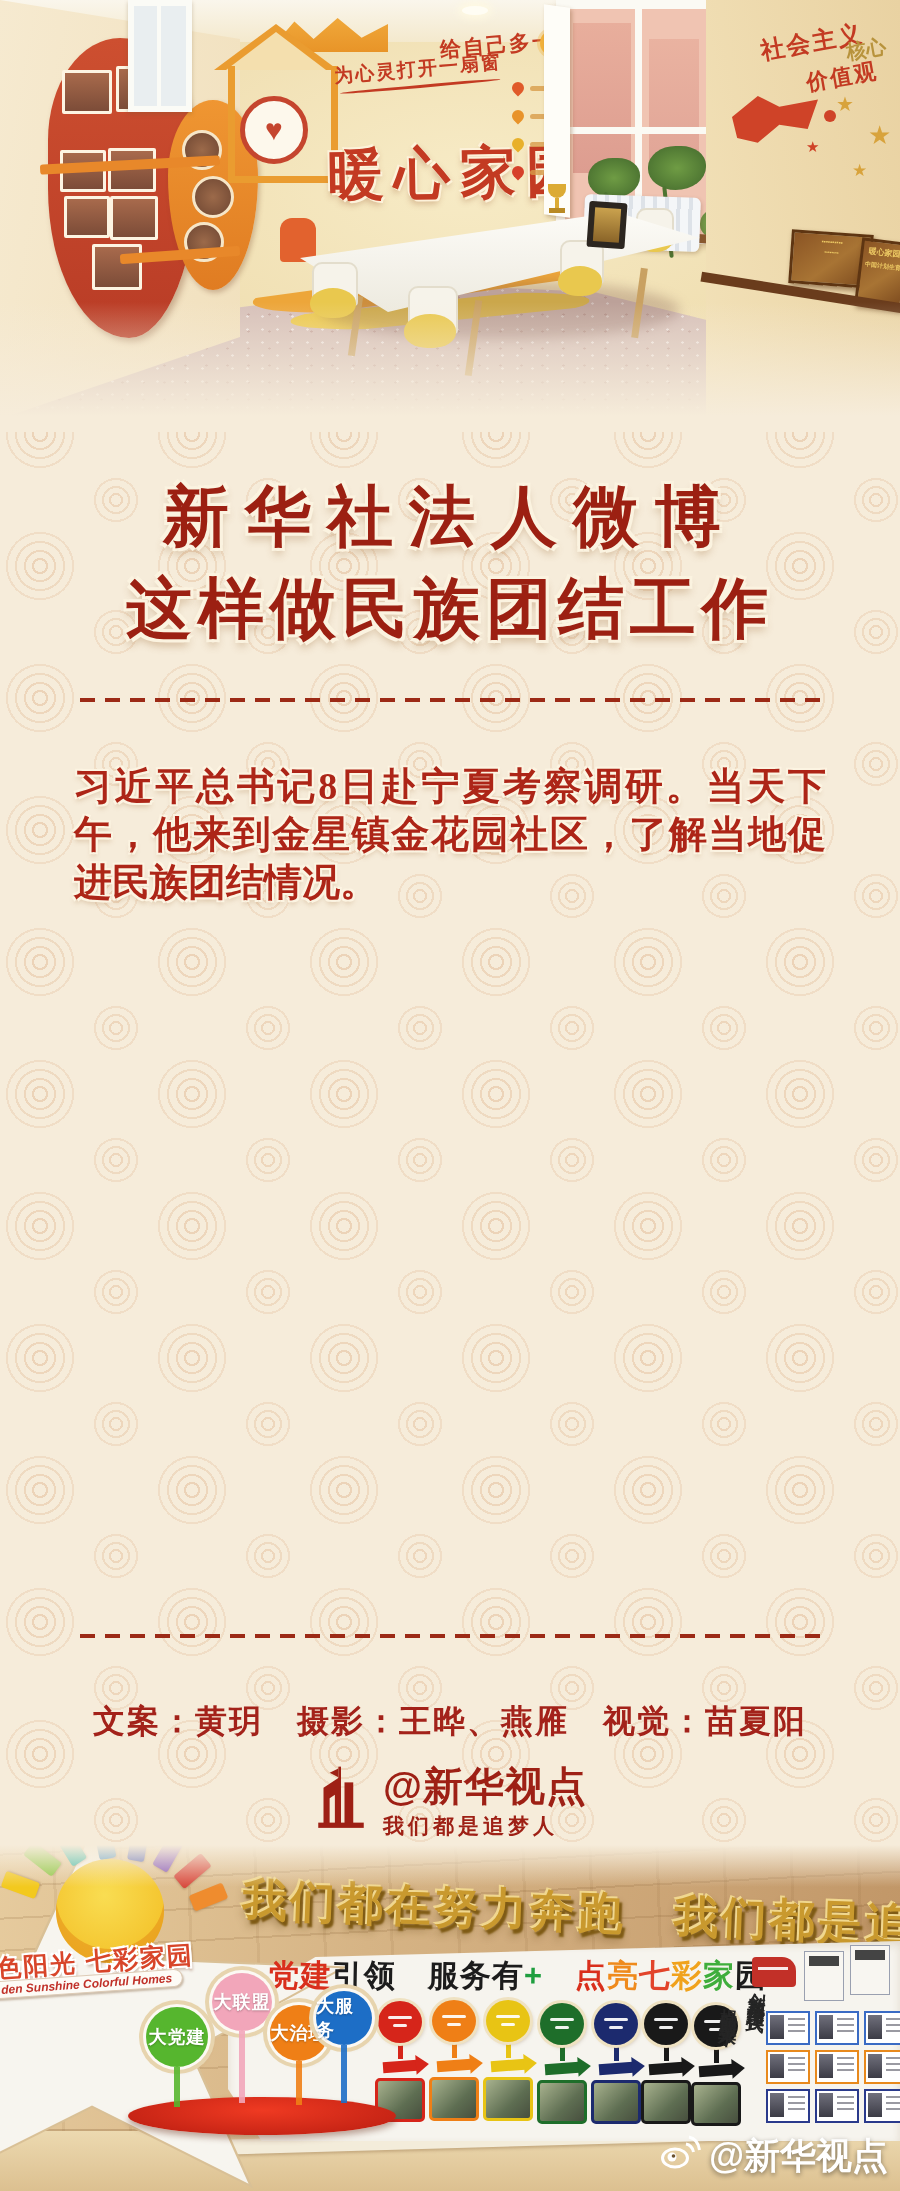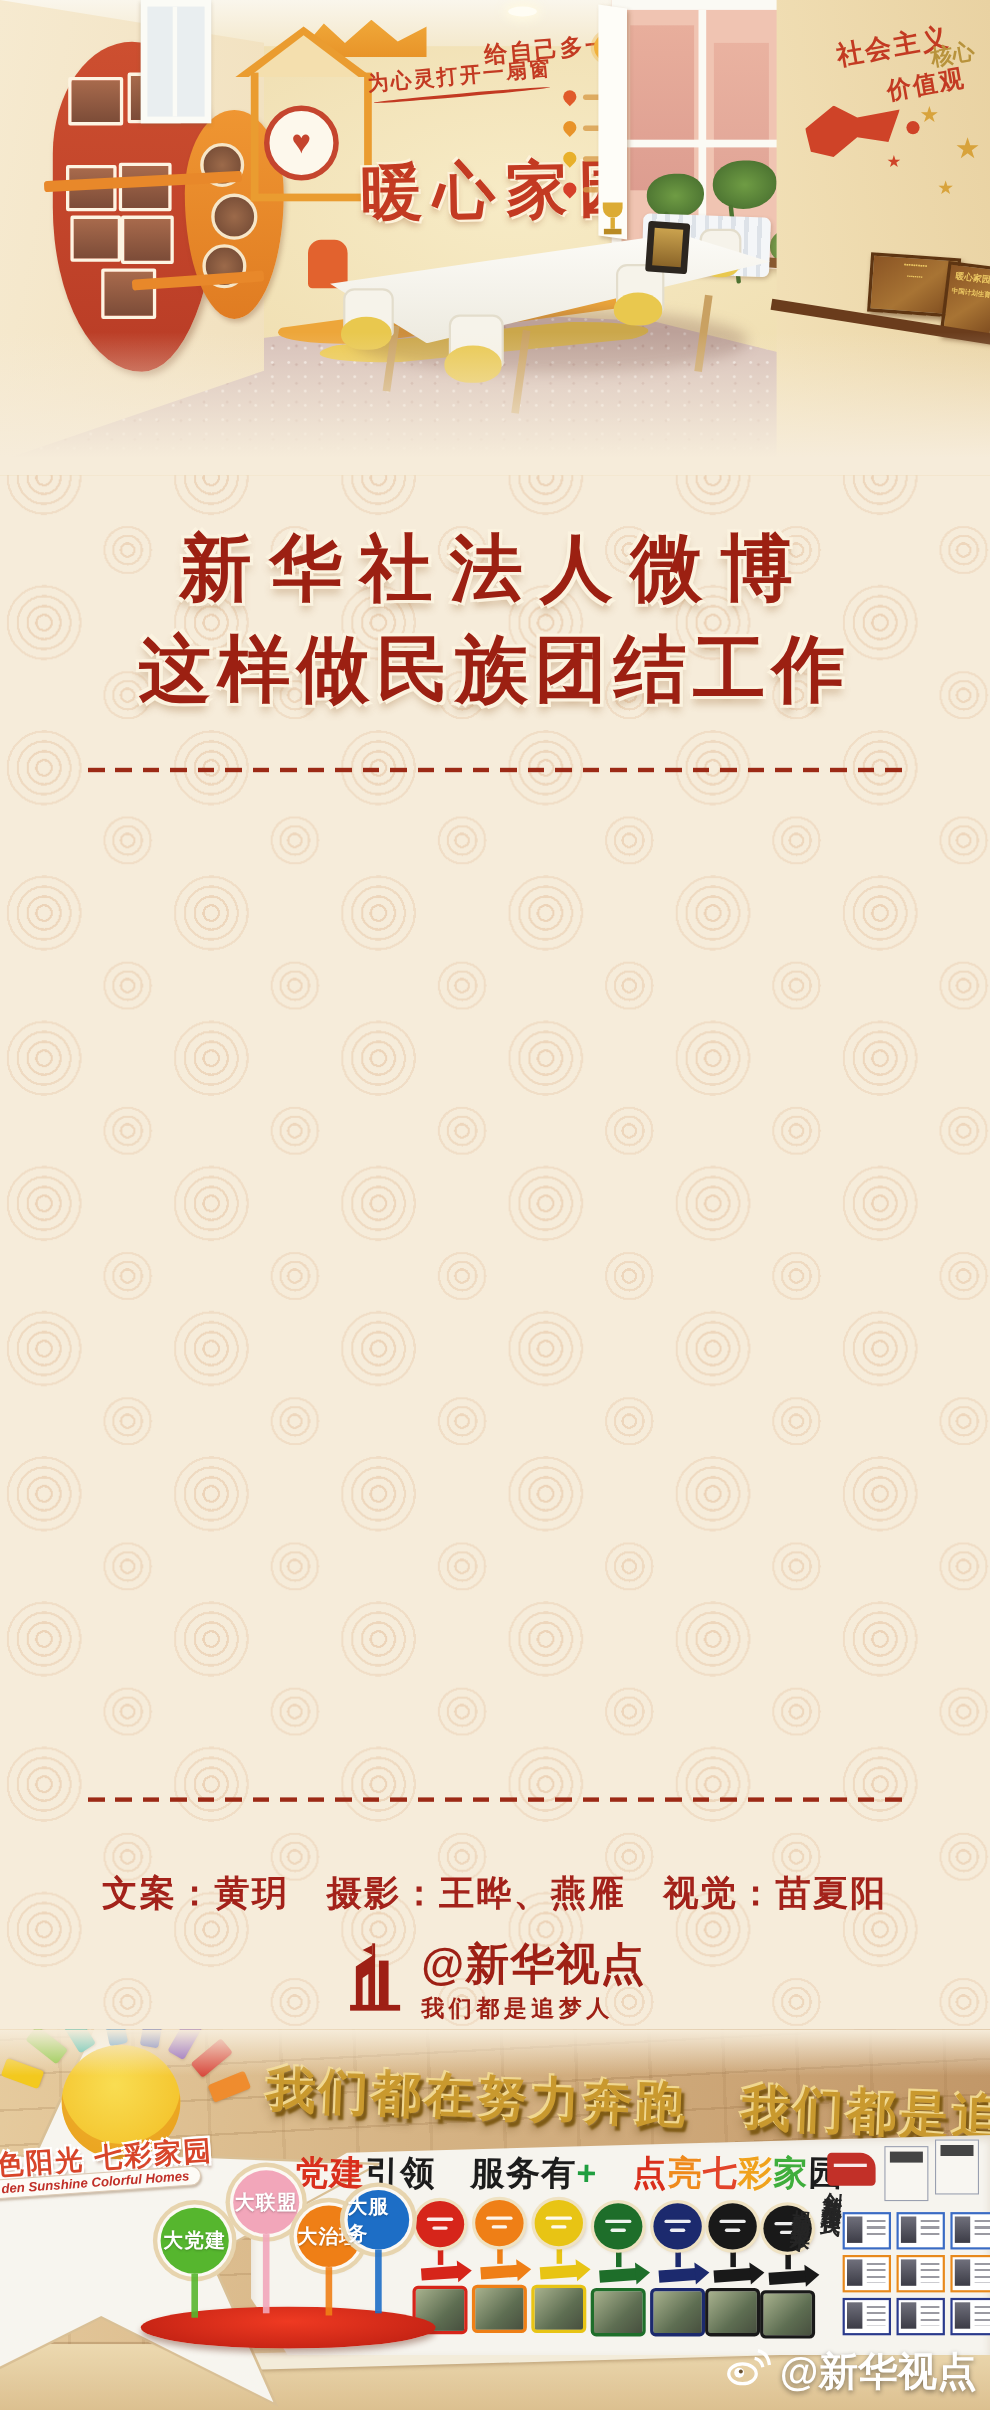--- a/index.html
+++ b/index.html
@@ -299,20 +299,21 @@
 
 
   <h1 class="main-title" style="margin:0;">
     <span class="t1">新华社法人微博</span>
     <span class="t2">这样做民族团结工作</span>
   </h1>
 
   <div class="dashline d1"></div>
 
   <div class="article">
+    <p>习近平总书记8日赴宁夏考察调研。当天下午，他来到金星镇金花园社区，了解当地促进民族团结情况。</p>
   </div>
 
   <div class="dashline d2"></div>
 
   <div class="credits">文案：黄玥　摄影：王晔、燕雁　视觉：苗夏阳</div>
 
   <div class="logo-block">
     <span>
       <svg width="56" height="70" viewBox="0 0 64 74">
         <g fill="#9e2015">

